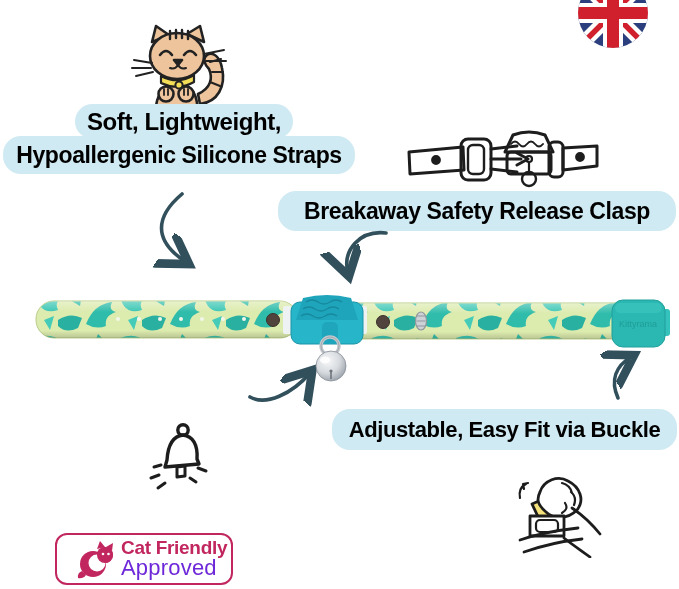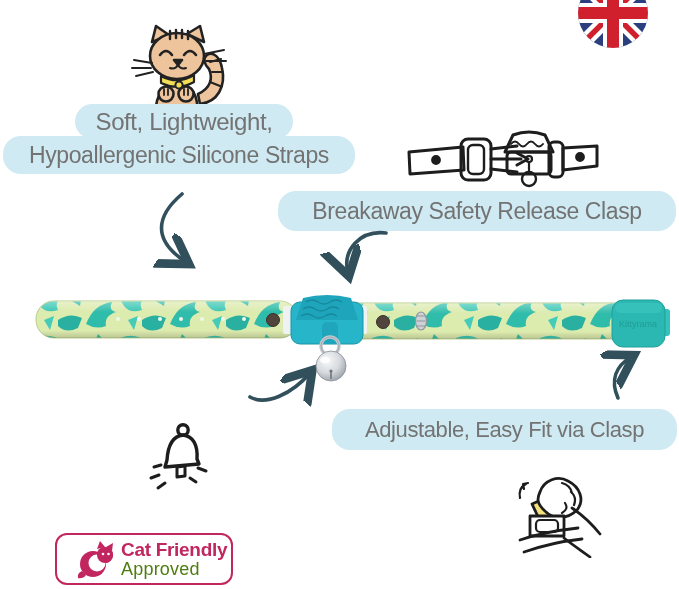--- a/index.html
+++ b/index.html
@@ -3,36 +3,36 @@
 <meta charset="utf-8">
 <style>
   html,body{margin:0;padding:0;background:#fff;}
   .canvas{
     position:relative;width:679px;height:589px;background:#ffffff;
     overflow:hidden;font-family:"Liberation Sans",sans-serif;
   }
   .abs{position:absolute;}
   .pill{
     position:absolute;display:flex;align-items:center;justify-content:center;
-    background:#cfeaf2;color:#737373;border-radius:18px;white-space:nowrap;
-    font-weight:400;letter-spacing:-0.4px;
+    background:#cfeaf2;color:#000000;border-radius:18px;white-space:nowrap;
+    font-weight:700;letter-spacing:-0.4px;
   }
   .pill-straps1{left:75px;top:104px;width:218px;height:35px;font-size:24px;}
   .pill-straps2{left:3px;top:136px;width:352px;height:38px;font-size:23px;}
   .pill-clasp{left:278px;top:191px;width:398px;height:40px;font-size:23px;}
   .pill-bell{left:42px;top:374px;width:196px;height:37px;font-size:24px;}
   .pill-buckle{left:332px;top:409px;width:345px;height:41px;font-size:22px;}
   .badge{
     position:absolute;left:55px;top:533px;width:178px;height:52px;
     background:#fff;border:2.5px solid #c2265e;border-radius:12px;
     display:flex;align-items:center;box-sizing:border-box;padding-left:17px;
   }
   .badge-text{display:flex;flex-direction:column;line-height:1.02;margin-left:5px;}
   .badge-title{color:#c2265e;font-weight:bold;font-size:19px;letter-spacing:-0.3px;}
-  .badge-sub{color:#4d7c0f;font-size:18px;letter-spacing:0.2px;}
+  .badge-sub{color:#6d28d9;font-size:22px;letter-spacing:0.2px;}
   svg{display:block;}
   .noptr{pointer-events:none;}
 </style>
 </head>
 <body>
 
 <div class="canvas">
 
   <svg class="abs noptr" style="left:578px;top:-22px" width="70" height="70" viewBox="0 0 70 70">
     <defs>
@@ -77,21 +77,21 @@
 
       <circle cx="40" cy="70" r="7.5" fill="#eec49c"></circle>
       <circle cx="60" cy="70" r="7.5" fill="#eec49c"></circle>
       <path d="M38 65 v6 M42 65 v6 M58 65 v6 M62 65 v6" stroke-width="1.8"></path>
     </g>
   </svg>
 
   <div class="pill pill-straps1">Soft, Lightweight,</div>
   <div class="pill pill-straps2">Hypoallergenic Silicone Straps</div>
   <div class="pill pill-clasp">Breakaway Safety Release Clasp</div>
-  <div class="pill pill-buckle">Adjustable, Easy Fit via Clasp</div>
+  <div class="pill pill-buckle">Adjustable, Easy Fit via Buckle</div>
 
   <svg class="abs noptr" style="left:405px;top:128px" width="195" height="64" viewBox="0 0 195 64">
     <g stroke="#1d1d1d" stroke-width="3" fill="none" stroke-linecap="round" stroke-linejoin="round">
       <path d="M4 24 L58 19 L59 42 L5 46 Z"></path>
       <circle cx="31" cy="32" r="3.4" fill="#1d1d1d"></circle>
       <rect x="56" y="11" width="30" height="41" rx="7"></rect>
       <rect x="63" y="17" width="16" height="29" rx="5" stroke-width="2.4"></rect>
       <path d="M86 21 L112 18"></path>
       <path d="M86 31 L116 31 M112 25 L123 31 L112 37"></path>
       <path d="M86 41 L112 44"></path>

